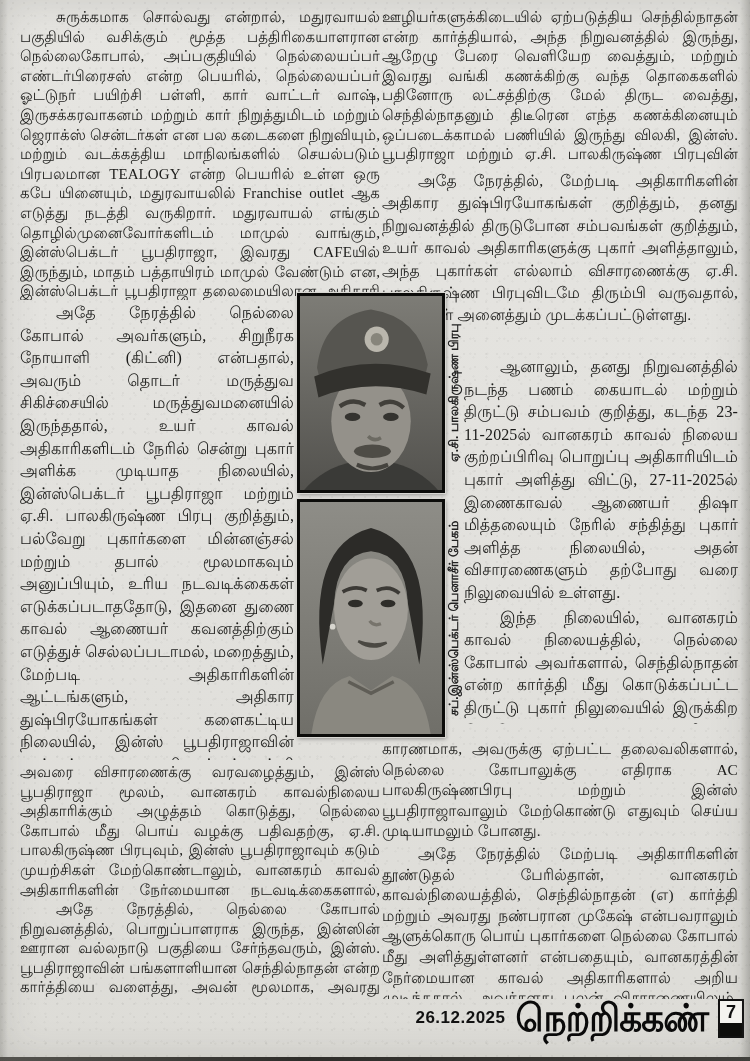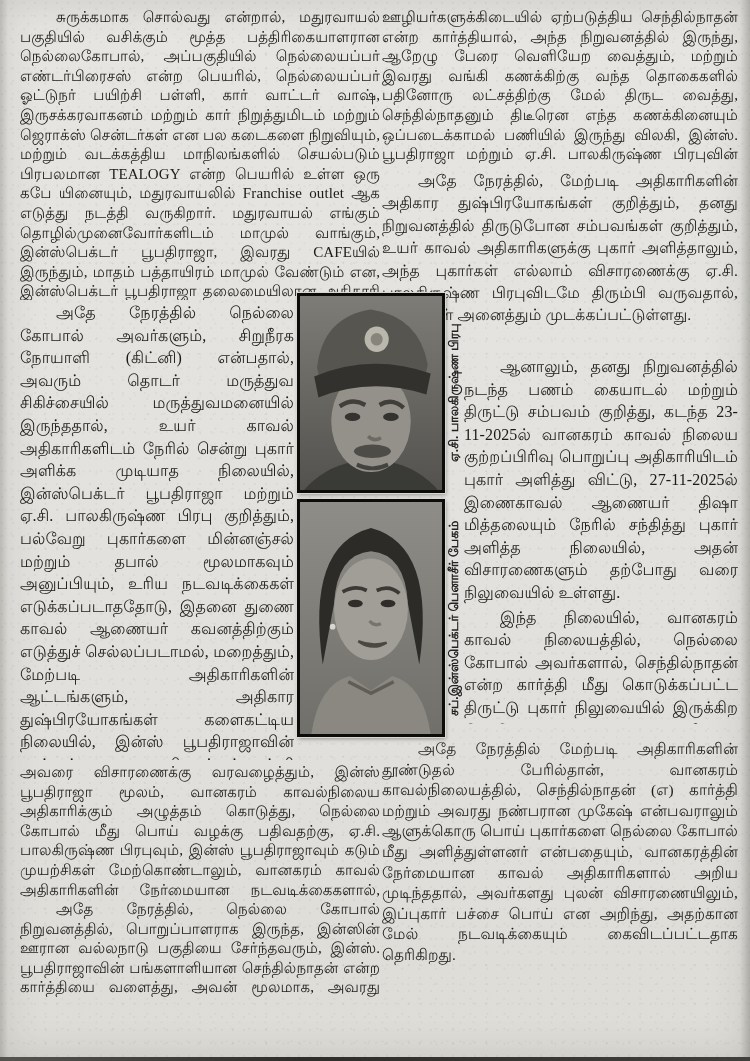--- a/index.html
+++ b/index.html
@@ -102,20 +102,21 @@
   <div class="tblock roomy" style="left:382px;top:170px;width:356px;height:196px;">
     <p class="indent">அதே நேரத்தில், மேற்படி அதிகாரிகளின் அதிகார துஷ்பிரயோகங்கள் குறித்தும், தனது நிறுவனத்தில் திருடுபோன சம்பவங்கள் குறித்தும், உயர் காவல் அதிகாரிகளுக்கு புகார் அளித்தாலும், அந்த புகார்கள் எல்லாம் விசாரணைக்கு ஏ.சி. பாலகிருஷ்ண பிரபுவிடமே திரும்பி வருவதால், அவைகள் அனைத்தும் முடக்கப்பட்டுள்ளது.</p>
   </div>
 
   <div class="tblock narrow" style="left:464px;top:356px;width:274px;height:368px;">
     <p class="indent">ஆனாலும், தனது நிறுவனத்தில் நடந்த பணம் கையாடல் மற்றும் திருட்டு சம்பவம் குறித்து, கடந்த 23-11-2025ல் வானகரம் காவல் நிலைய குற்றப்பிரிவு பொறுப்பு அதிகாரியிடம் புகார் அளித்து விட்டு, 27-11-2025ல் இணைகாவல் ஆணையர் திஷா மித்தலையும் நேரில் சந்தித்து புகார் அளித்த நிலையில், அதன் விசாரணைகளும் தற்போது வரை நிலுவையில் உள்ளது.</p>
     <p class="indent">இந்த நிலையில், வானகரம் காவல் நிலையத்தில், நெல்லை கோபால் அவர்களால், செந்தில்நாதன் என்ற கார்த்தி மீது கொடுக்கப்பட்ட திருட்டு புகார் நிலுவையில் இருக்கிற போதே, குற்றவாளியான செந்தில்நாதன் மூலமாக, நெல்லை கோபால் மீதே, ஒரு பொய்யான புகாரை அளிக்க வைத்து, ஒரு எப்.ஐ.ஆர்.ஐயும் பதிவு செய்ய, ஏ.சி. பாலகிருஷ்ண பிரபு மற்றும் இன்ஸ். பூபதிராஜா அவர்களாலும் அழுத்தம் கொடுக்கப்பட்டு, வானகரம் காவல் அதிகாரிகளால் எப்.ஐ.ஆரும் பதிவு செய்யப்படுகிறது. இந்த நேரத்தில்தான், ஏ.சி. பாலகிருஷ்ண பிரபு மீது எழுந்த பாலியியல் குற்றச்சாட்டுகளின்</p>
   </div>
 
   <div class="tblock" style="left:382px;top:739px;width:356px;height:260px;line-height:20.6px;font-size:15.4px;">
+    <p>காரணமாக, அவருக்கு ஏற்பட்ட தலைவலிகளால், நெல்லை கோபாலுக்கு எதிராக AC பாலகிருஷ்ணபிரபு மற்றும் இன்ஸ் பூபதிராஜாவாலும் மேற்கொண்டு எதுவும் செய்ய முடியாமலும் போனது.</p>
     <p class="indent">அதே நேரத்தில் மேற்படி அதிகாரிகளின் தூண்டுதல் பேரில்தான், வானகரம் காவல்நிலையத்தில், செந்தில்நாதன் (எ) கார்த்தி மற்றும் அவரது நண்பரான முகேஷ் என்பவராலும் ஆளுக்கொரு பொய் புகார்களை நெல்லை கோபால் மீது அளித்துள்ளனர் என்பதையும், வானகரத்தின் நேர்மையான காவல் அதிகாரிகளால் அறிய முடிந்ததால், அவர்களது புலன் விசாரணையிலும், இப்புகார் பச்சை பொய் என அறிந்து, அதற்கான மேல் நடவடிக்கையும் கைவிடப்பட்டதாக தெரிகிறது.</p>
 
   </div>
 
   <div class="photo-stack">
 
     <div class="photo-row" style="height:200px;">
       <div class="photo-frame">
         <svg viewBox="0 0 100 130" preserveAspectRatio="none">
           <defs>
@@ -165,17 +166,25 @@
           <path d="M49 82 q3 4 8 2" stroke="#77746c" stroke-width="2.2" fill="none"></path>
           <path d="M41 96 q10 7 20 1 q-10 3 -20 -1" fill="#55524c" stroke="#4a4842" stroke-width="1.6"></path>
           <circle cx="23" cy="86" r="2" fill="#d8d6cf"></circle>
           <path d="M34 124 L50 132 L66 124" stroke="#5f5d56" stroke-width="2.4" fill="none"></path>
         </svg>
       </div>
       <div class="vcaption">சப்.இன்ஸ்பெக்டர் பெனாசீர் பேகம்</div>
     </div>
   </div>
 
+  <div class="footer">
+    <span class="date">26.12.2025</span>
+    <span class="masthead">நெற்றிக்கண்</span>
+    <span class="pagebox">
+      <span class="num">7</span>
+      <span class="fill"></span>
+    </span>
+  </div>
 
   <div class="bottom-rule"></div>
   <div class="edge-shade"></div>
   <div class="left-shade"></div>
 </div>
 
 </body></html>

